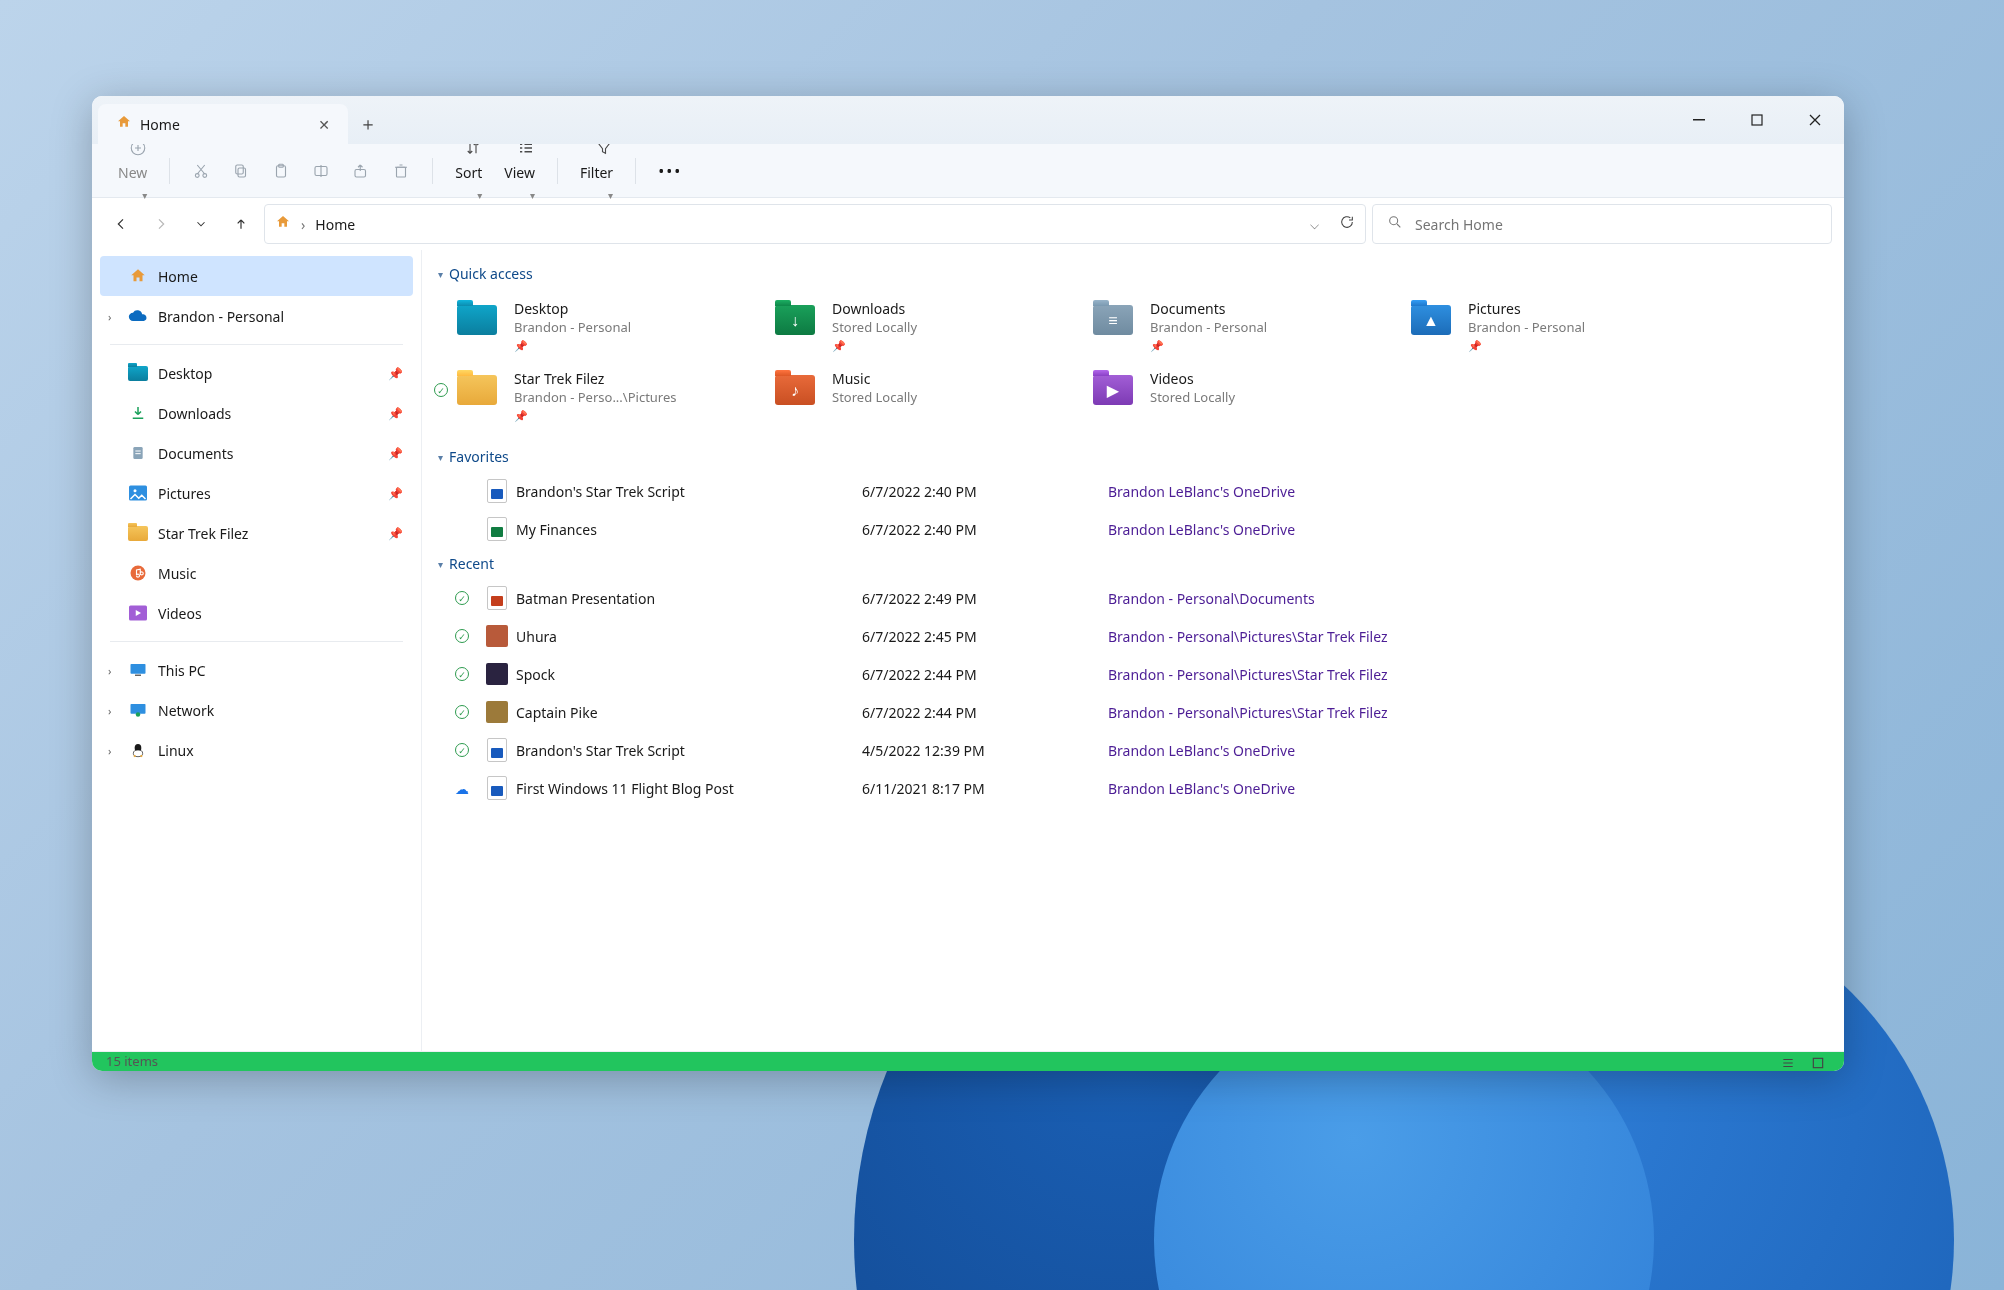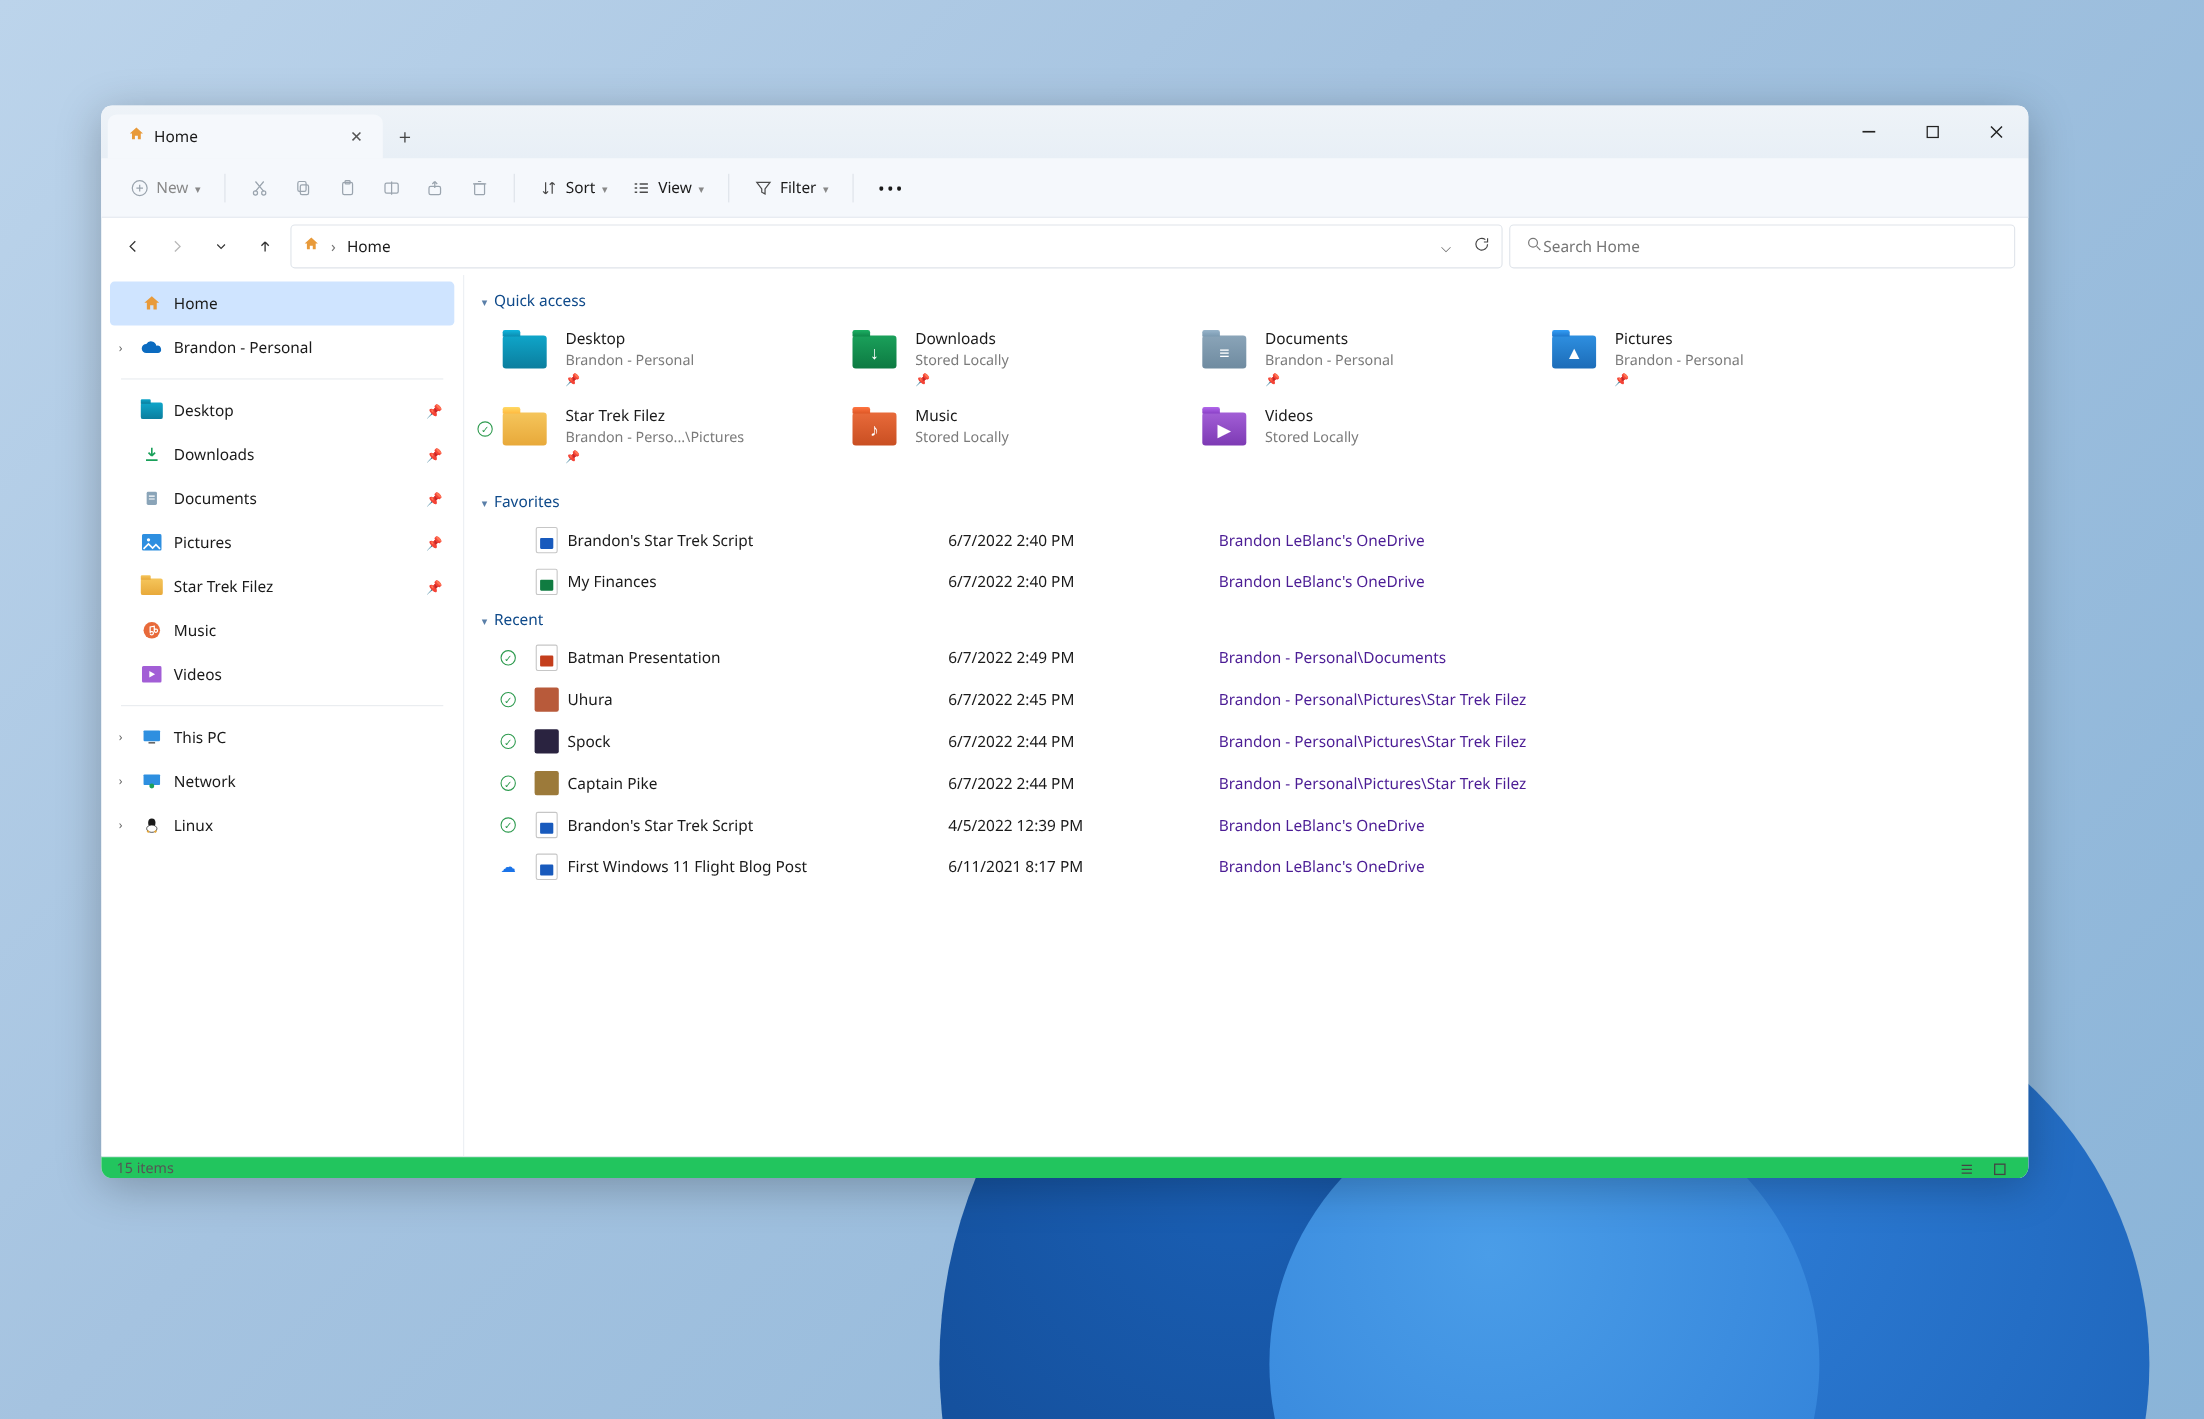--- a/index.html
+++ b/index.html
@@ -64,21 +64,21 @@
   .toolbar {
     height: 54px;
     background: #f5f8fc;
     border-bottom: 1px solid #e4e9ef;
     display: flex;
     align-items: center;
     padding: 0 18px;
     gap: 6px;
     color: #888;
   }
-  .toolbar .btn { display: flex; align-items: center; gap: 6px; padding: 6px 8px; font-size: 14px; border-radius: 4px; }
+  .toolbar .btn { display: flex; align-items: flex-end; gap: 6px; padding: 6px 8px; font-size: 14px; border-radius: 4px; flex-direction: column; }
   .toolbar .sep { width: 1px; height: 26px; background: #dde2e8; margin: 0 8px; }
   .toolbar .dark { color: #1a1a1a; }
   .toolbar svg { width: 18px; height: 18px; }
 
   
   .navrow {
     height: 52px;
     display: flex;
     align-items: center;
     padding: 8px 12px;
@@ -101,20 +101,21 @@
   .addrbar .crumb-sep { color: #777; }
   .addrbar .spacer { flex: 1; }
   .searchbox {
     width: 460px;
     height: 40px;
     border: 1px solid #dfe4ea;
     border-radius: 4px;
     display: flex;
     align-items: center;
     padding: 0 14px;
+    gap: 12px;
     color: #777;
     font-size: 14px;
     background: #fff;
   }
 
   
   .body { flex: 1; display: flex; overflow: hidden; }
   .sidebar {
     width: 330px;
     border-right: 1px solid #eceff3;

